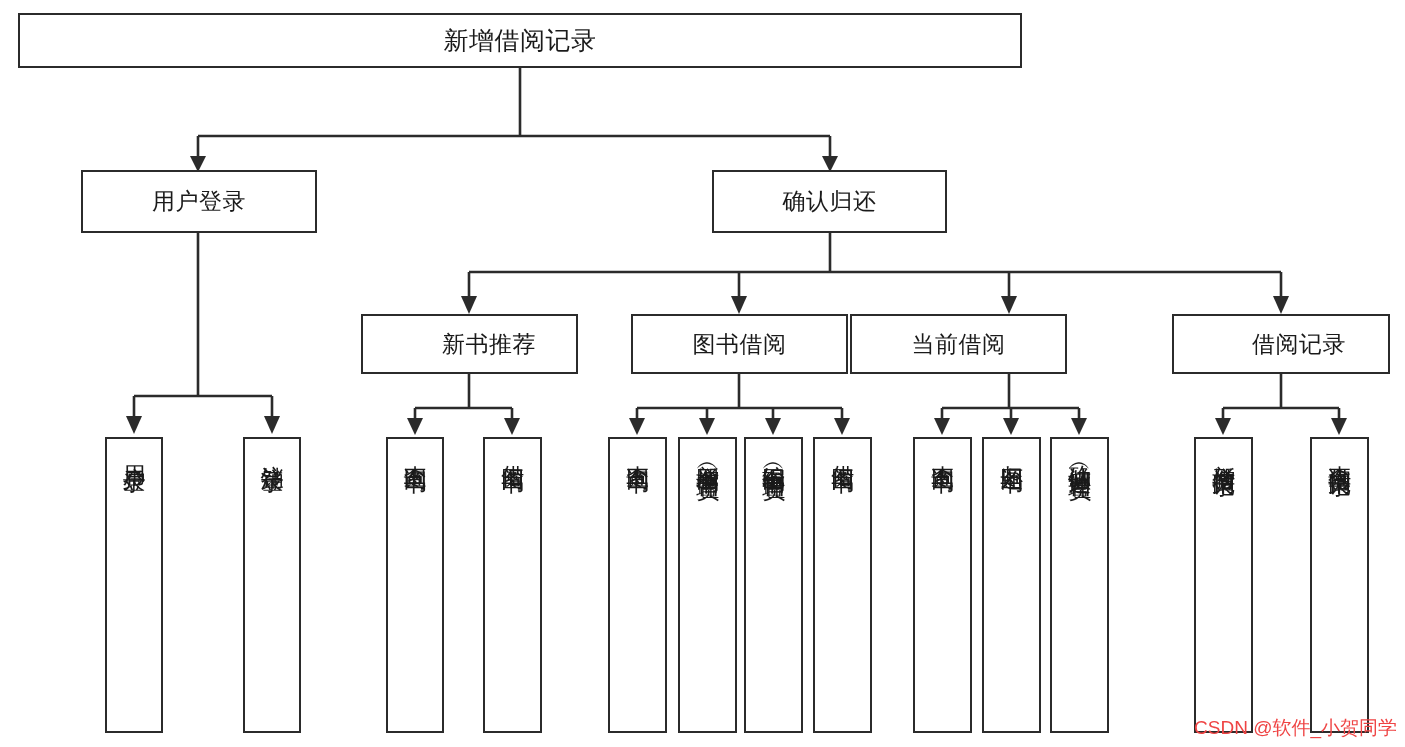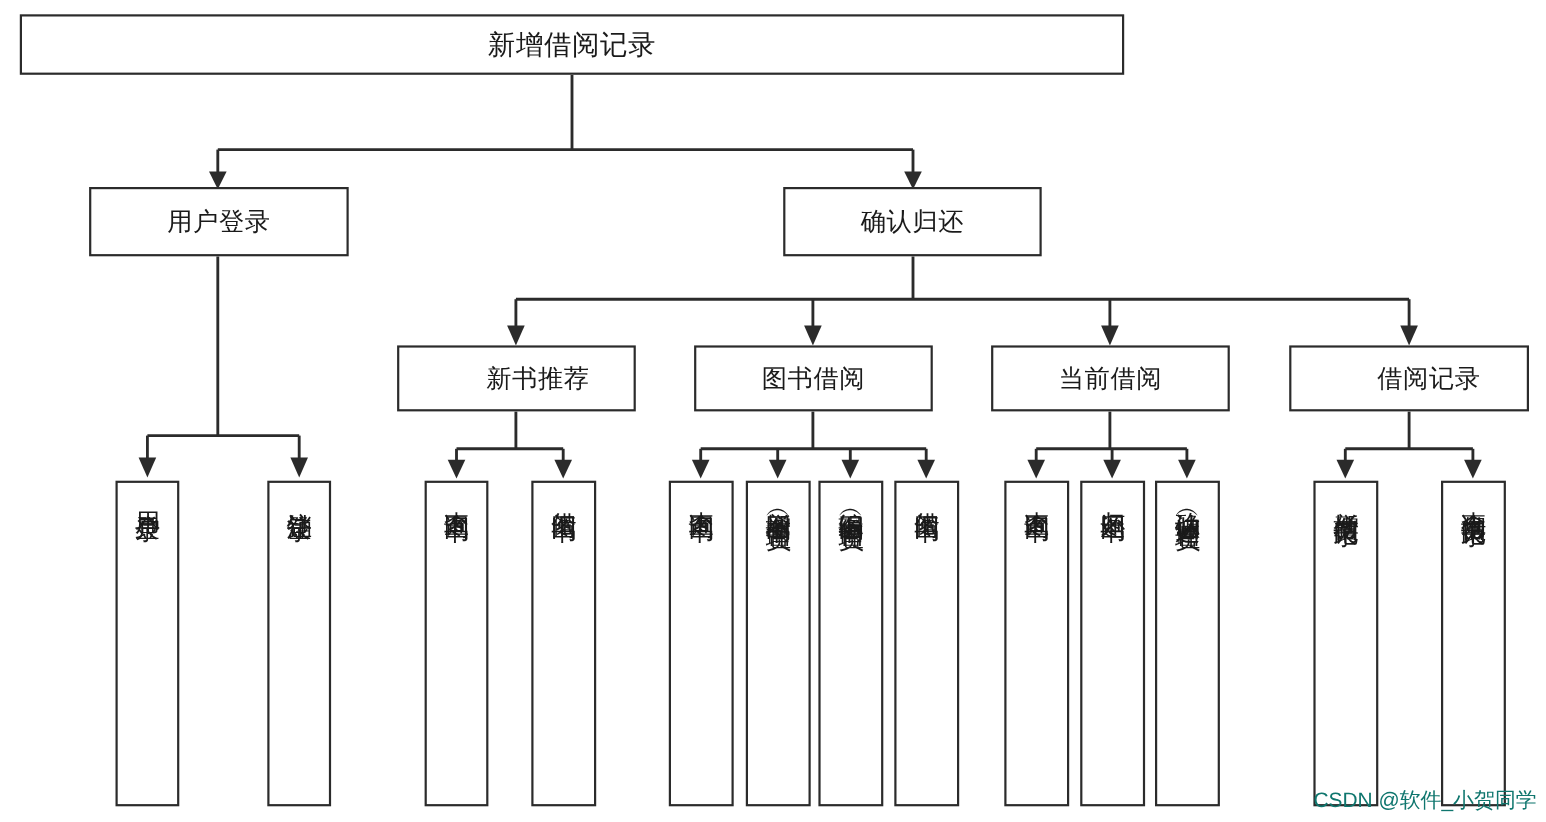--- a/index.html
+++ b/index.html
@@ -77,21 +77,21 @@
     letter-spacing: 2px;
     white-space: normal;
     max-height: 280px;
   }
   
   #watermark {
     position: absolute;
     right: 8px;
     bottom: 6px;
     font-size: 19px;
-    color: #0f766e;
+    color: #ef4444;
     z-index: 5;
     white-space: nowrap;
     user-select: none;
   }
 </style>
 </head>
 <body>
 
 <div id="diagram-root">
 
@@ -173,21 +173,21 @@
   </div>
 
   <div class="node level-3" style="left:361px; top:314px; width:217px; height:60px;padding-left:39px;">
     <span class="node-label">新书推荐</span>
   </div>
 
   <div class="node level-3" style="left:631px; top:314px; width:217px; height:60px;">
     <span class="node-label">图书借阅</span>
   </div>
 
-  <div class="node level-3" style="left:901px; top:314px; width:217px; height:60px;font-family:Liberation Mono, monospace;">
+  <div class="node level-3" style="left:850px; top:314px; width:217px; height:60px;font-family:Liberation Mono, monospace;">
     <span class="node-label">当前借阅</span>
   </div>
 
   <div class="node level-3" style="left:1172px; top:314px; width:218px; height:60px;padding-left:36px;">
     <span class="node-label">借阅记录</span>
   </div>
 
   <div class="node leaf" style="left:105px; top:437px; width:58px; height:296px;">
     <span class="node-label">用户登录</span>
   </div>

